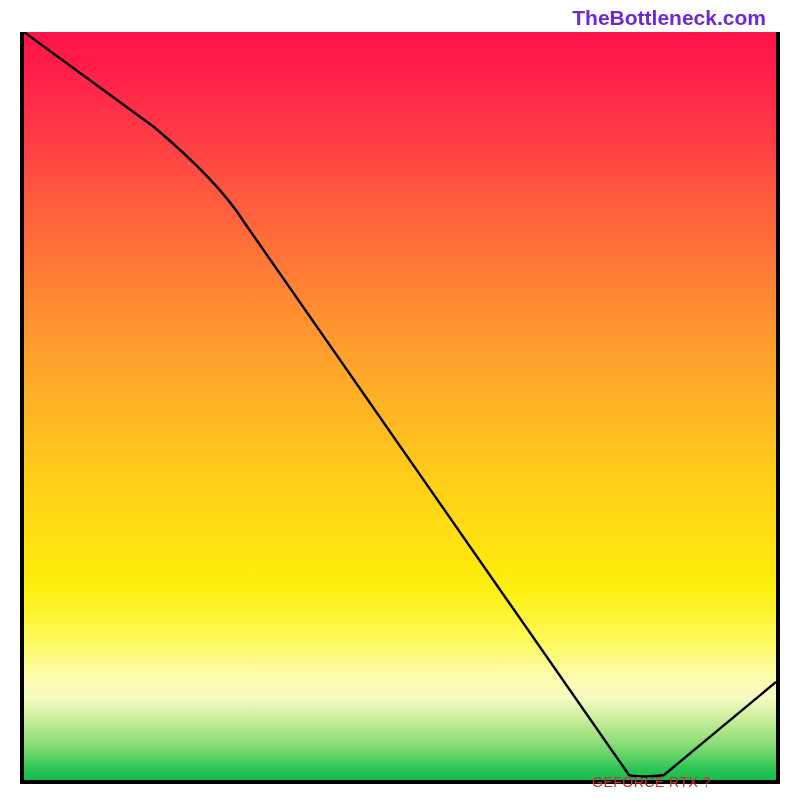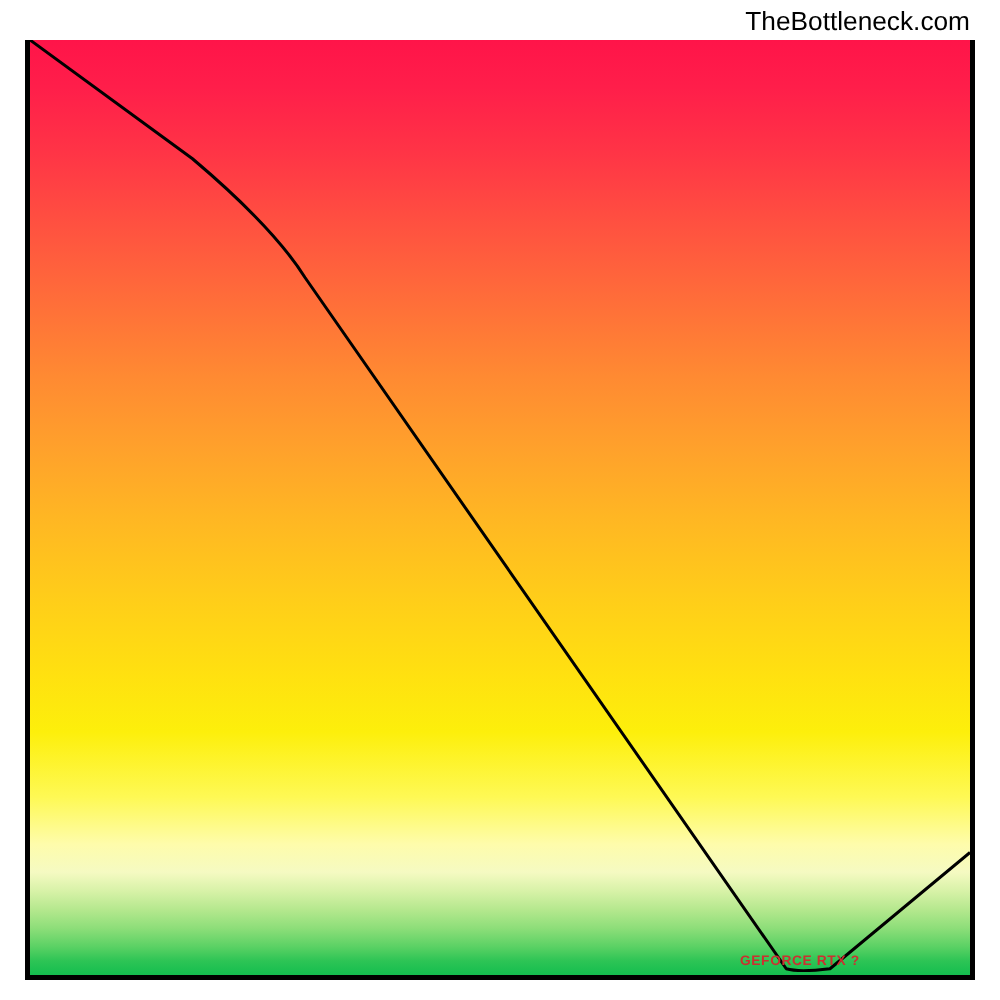--- a/index.html
+++ b/index.html
@@ -11,24 +11,24 @@
     width: 800px;
     height: 800px;
     background: #ffffff;
     font-family: Arial, Helvetica, sans-serif;
     position: relative;
     overflow: hidden;
   }
   .watermark {
     position: absolute;
     top: 6px;
-    right: 24px;
+    right: 34px;
     font-size: 21px;
-    font-weight: normal;
-    color: #000000;
+    font-weight: bold;
+    color: #6d28d9;
     z-index: 10;
   }
   .chart-container {
     position: absolute;
     left: 20px;
     top: 32px;
     width: 760px;
     height: 752px;
     border-left: 4px solid #000;
     border-right: 4px solid #000;
@@ -65,24 +65,25 @@
   }
   .curve-svg {
     position: absolute;
     left: 0;
     top: 0;
     width: 100%;
     height: 100%;
   }
   .label-text {
     position: absolute;
-    font-size: 11px;
-    font-weight: bold;
+    font-size: 14px;
+    font-weight: normal;
     color: #cc3030;
     letter-spacing: 0.5px;
+    margin-top: 11px;
   }
 </style>
 </head>
 <body>
 
 <div class="watermark">TheBottleneck.com</div>
 
 <div class="chart-container">
   <div class="gradient-bg"></div>
 

